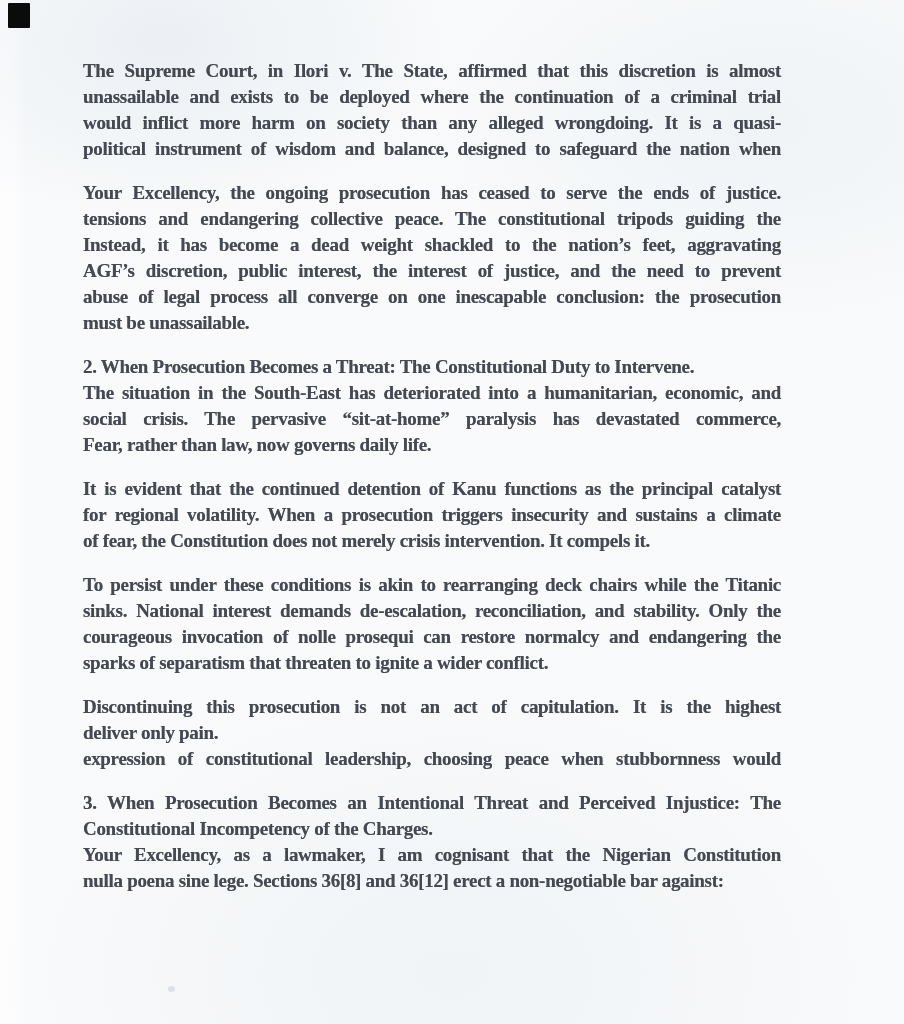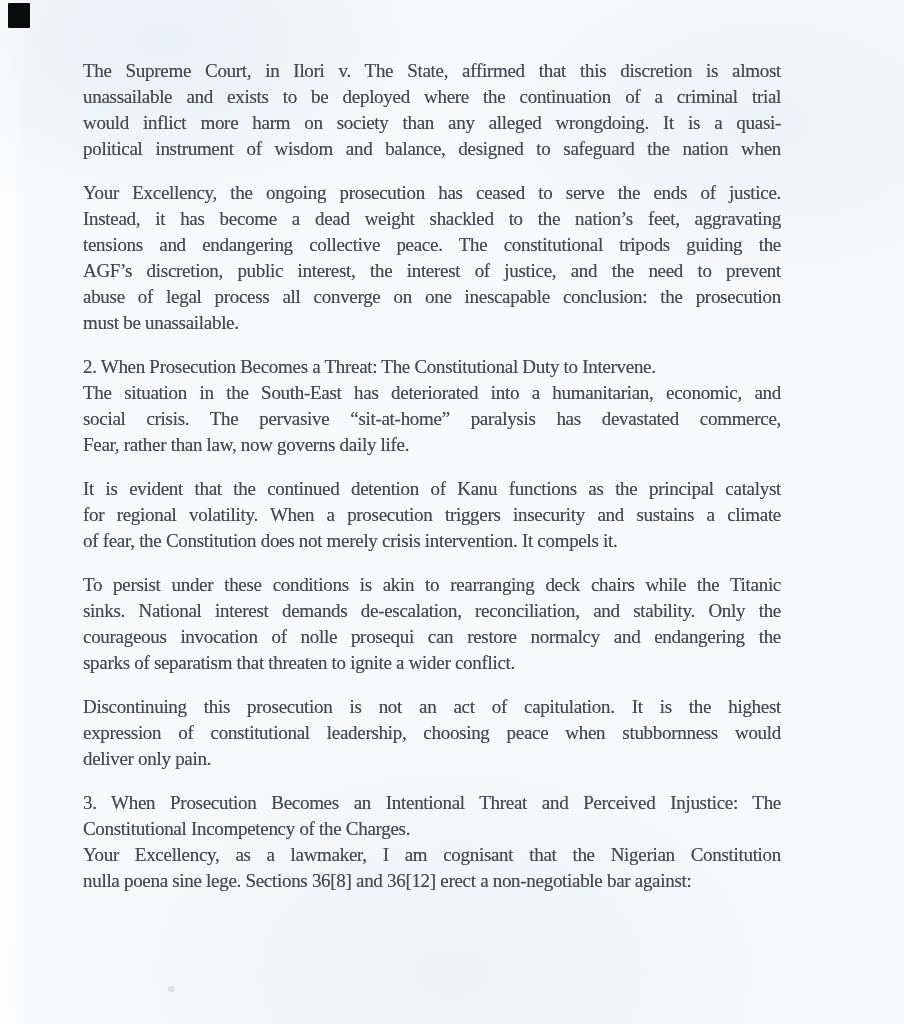--- a/index.html
+++ b/index.html
@@ -43,20 +43,21 @@
   .para {
     margin: 0 0 18px 0;
   }
   .pline {
     font-size: 19px;
     line-height: 26px;
     letter-spacing: -0.3px;
     white-space: normal;
     text-align: left;
     text-shadow: 0 0 0.5px rgba(70, 75, 84, 0.65);
+    font-weight: bold;
   }
   .pline.just {
     text-align: justify;
     text-align-last: justify;
   }
   .smudge {
     position: absolute;
     left: 168px;
     top: 986px;
     width: 7px;
@@ -72,22 +73,22 @@
   <div class="corner-mark"></div>
   <div class="doc">
       <div class="para">
         <div class="pline just">The Supreme Court, in Ilori v. The State, affirmed that this discretion is almost</div>
         <div class="pline just">unassailable and exists to be deployed where the continuation of a criminal trial</div>
         <div class="pline just">would inflict more harm on society than any alleged wrongdoing. It is a quasi-</div>
         <div class="pline just">political instrument of wisdom and balance, designed to safeguard the nation when</div>
       </div>
       <div class="para">
         <div class="pline just">Your Excellency, the ongoing prosecution has ceased to serve the ends of justice.</div>
+        <div class="pline just">tensions and endangering collective peace. The constitutional tripods guiding the</div>
         <div class="pline just">Instead, it has become a dead weight shackled to the nation’s feet, aggravating</div>
-        <div class="pline just">tensions and endangering collective peace. The constitutional tripods guiding the</div>
         <div class="pline just">AGF’s discretion, public interest, the interest of justice, and the need to prevent</div>
         <div class="pline just">abuse of legal process all converge on one inescapable conclusion: the prosecution</div>
         <div class="pline">must be unassailable.</div>
       </div>
       <div class="para">
         <div class="pline">2. When Prosecution Becomes a Threat: The Constitutional Duty to Intervene.</div>
         <div class="pline just">The situation in the South-East has deteriorated into a humanitarian, economic, and</div>
         <div class="pline just">social crisis. The pervasive “sit-at-home” paralysis has devastated commerce,</div>
         <div class="pline">Fear, rather than law, now governs daily life.</div>
       </div>
@@ -97,22 +98,22 @@
         <div class="pline">of fear, the Constitution does not merely crisis intervention. It compels it.</div>
       </div>
       <div class="para">
         <div class="pline just">To persist under these conditions is akin to rearranging deck chairs while the Titanic</div>
         <div class="pline just">sinks. National interest demands de-escalation, reconciliation, and stability. Only the</div>
         <div class="pline just">courageous invocation of nolle prosequi can restore normalcy and endangering the</div>
         <div class="pline">sparks of separatism that threaten to ignite a wider conflict.</div>
       </div>
       <div class="para">
         <div class="pline just">Discontinuing this prosecution is not an act of capitulation. It is the highest</div>
+        <div class="pline">deliver only pain.</div>
         <div class="pline just">expression of constitutional leadership, choosing peace when stubbornness would</div>
-        <div class="pline">deliver only pain.</div>
       </div>
       <div class="para">
         <div class="pline just">3. When Prosecution Becomes an Intentional Threat and Perceived Injustice: The</div>
         <div class="pline">Constitutional Incompetency of the Charges.</div>
         <div class="pline just">Your Excellency, as a lawmaker, I am cognisant that the Nigerian Constitution</div>
         <div class="pline">nulla poena sine lege. Sections 36[8] and 36[12] erect a non-negotiable bar against:</div>
       </div>
     </div>
   <div class="smudge"></div>
 </div>

